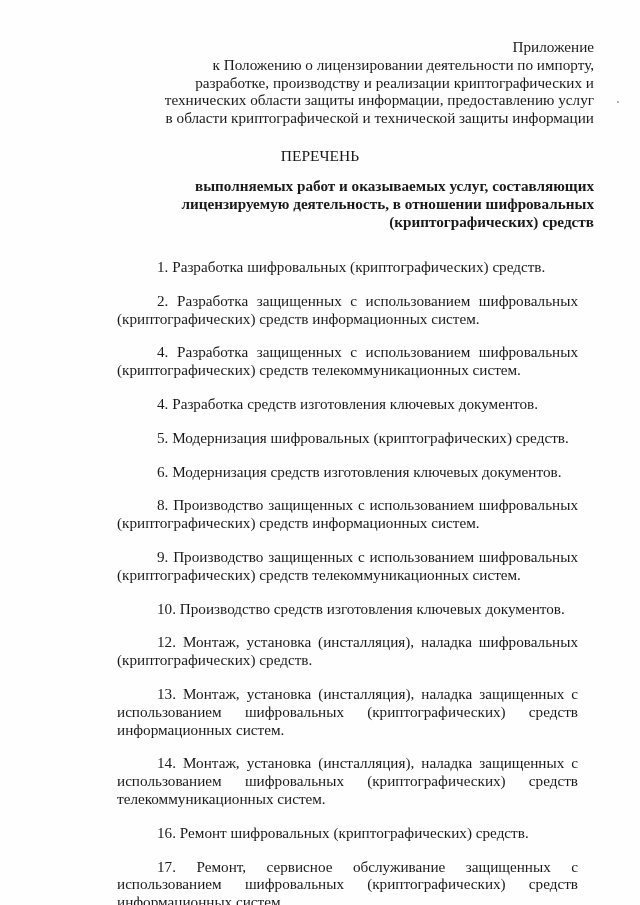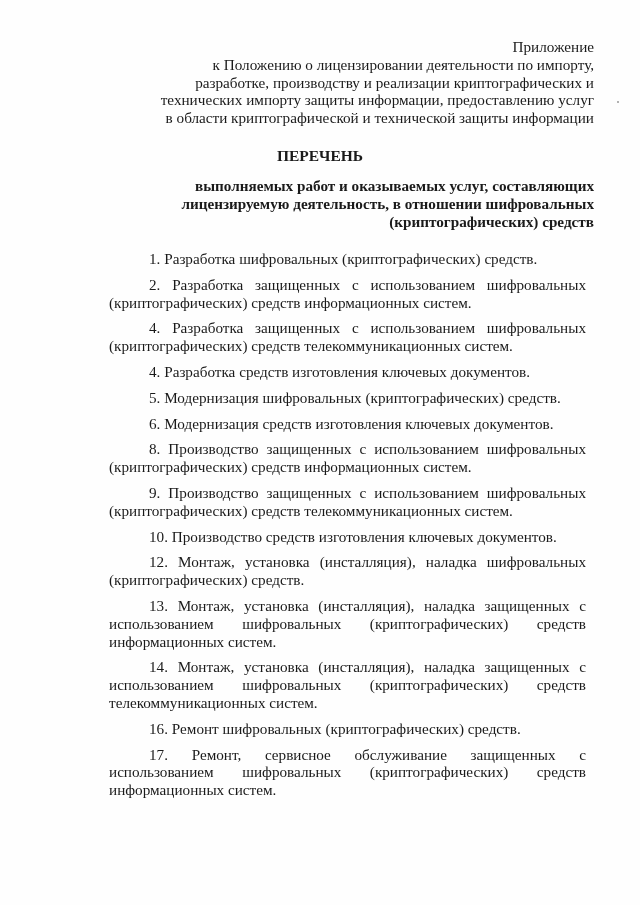--- a/index.html
+++ b/index.html
@@ -8,44 +8,44 @@
     font-family: "Liberation Serif", serif; color: #1a1a1a;
   }
   .page { position: absolute; left: 0; top: 0; width: 640px; height: 905px; background: #fefefe; }
   .appendix {
     position: absolute; left: 150px; top: 38px; width: 444px;
     text-align: right; font-size: 15.2px; line-height: 17.8px;
   }
   .appendix div { white-space: nowrap; }
   .title {
     position: absolute; left: 0; width: 640px; top: 147px;
-    text-align: center; font-weight: bold; font-size: 15.5px; line-height: 18px;
+    text-align: center; font-weight: normal; font-size: 15.5px; line-height: 18px;
   }
   .subtitle {
     position: absolute; left: 100px; width: 494px; top: 177px;
     text-align: center; font-weight: bold; font-size: 15.2px; line-height: 17.8px;
   }
   .subtitle div { white-space: nowrap; text-align: right; }
   .list {
     position: absolute; left: 101px; top: 242px; width: 493px;
     font-size: 15.2px; line-height: 17.8px; text-align: justify;
   }
-  .list p { margin: 8px; text-indent: 40px; text-align: justify; text-align-last: left; }
+  .list p { margin: 16px; text-indent: 40px; text-align: justify; text-align-last: left; }
   .dot { position: absolute; width: 2px; height: 2px; background: #999; border-radius: 1px; }
 </style>
 </head>
 <body>
 
 <div class="page">
 
   <div class="appendix">
     <div>Приложение</div>
     <div>к Положению о лицензировании деятельности по импорту,</div>
     <div>разработке, производству и реализации криптографических и</div>
-    <div>технических импорту защиты информации, предоставлению услуг</div>
+    <div>технических области защиты информации, предоставлению услуг</div>
     <div>в области криптографической и технической защиты информации</div>
   </div>
 
   <div class="title">ПЕРЕЧЕНЬ</div>
 
   <div class="subtitle">
     <div>выполняемых работ и оказываемых услуг, составляющих</div>
     <div>лицензируемую деятельность, в отношении шифровальных</div>
     <div>(криптографических) средств</div>
   </div>

